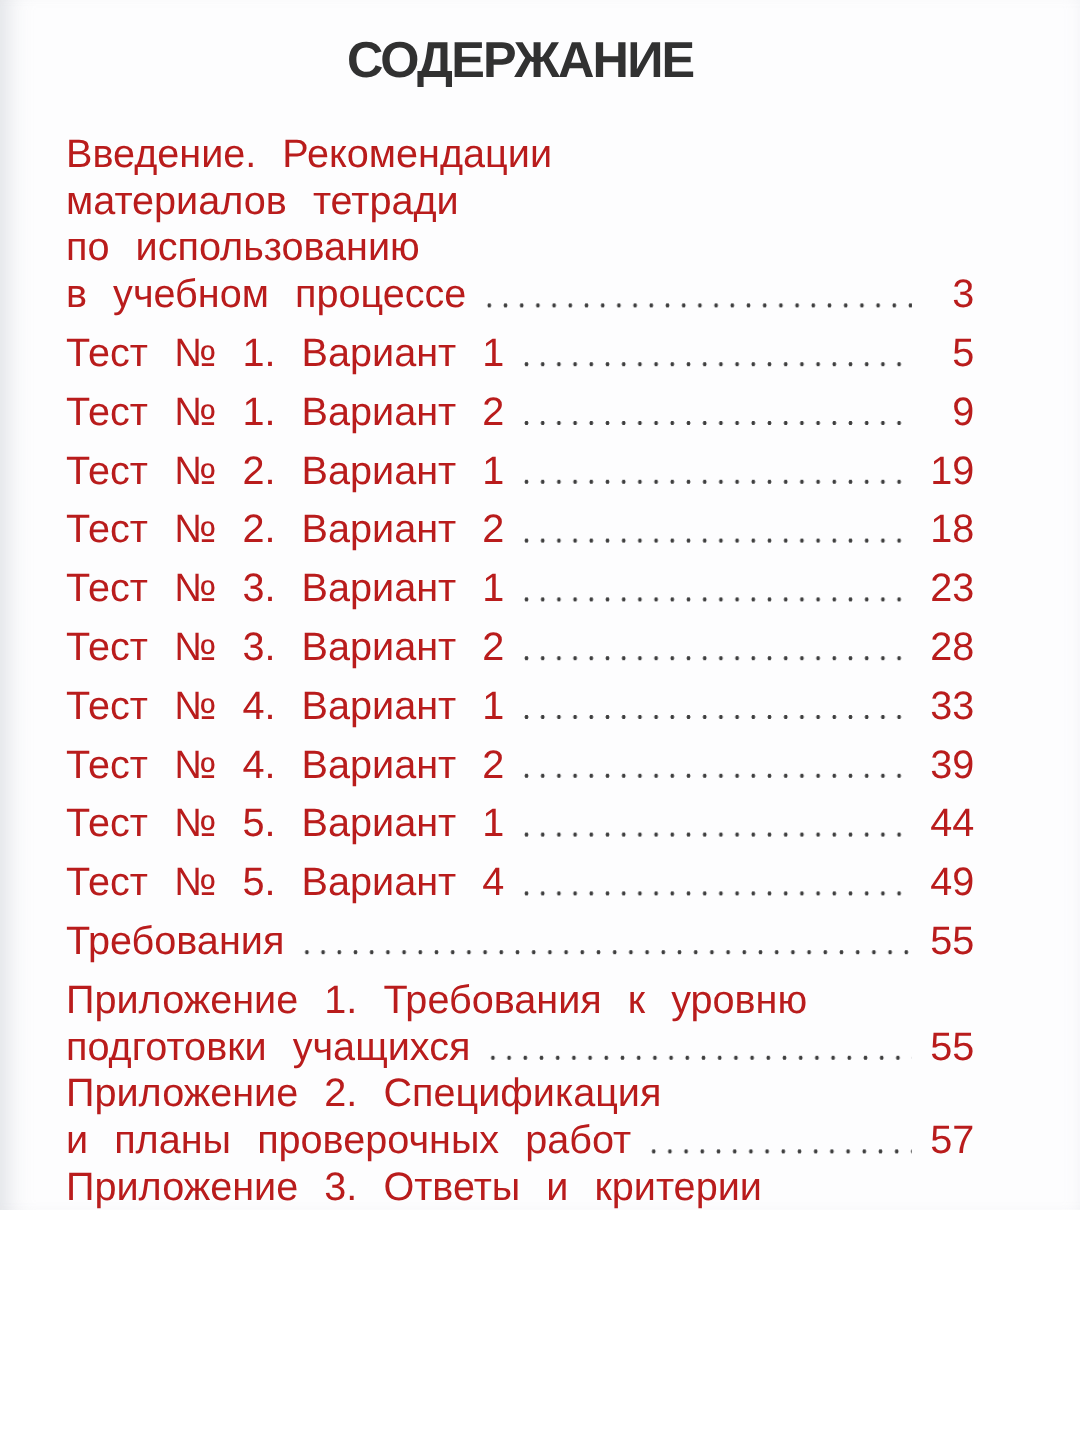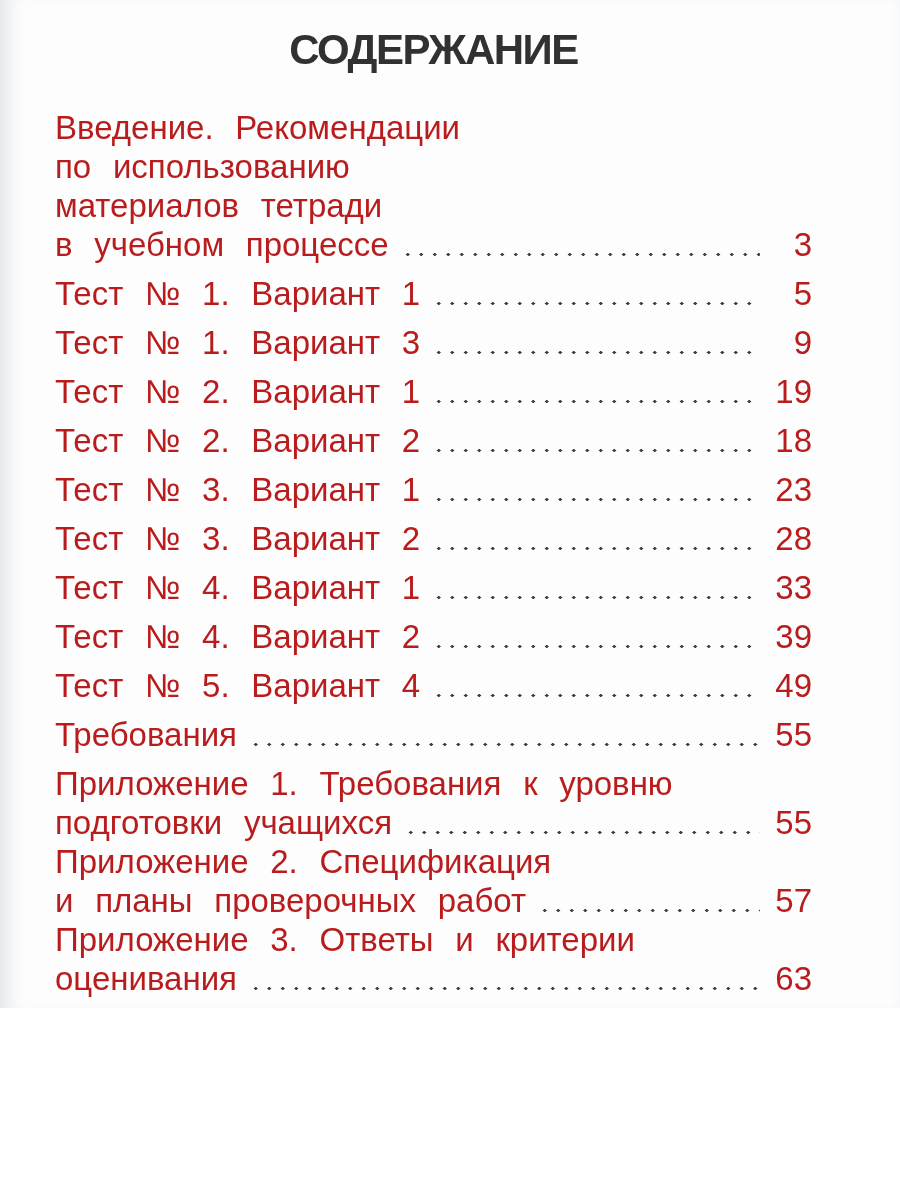--- a/index.html
+++ b/index.html
@@ -76,38 +76,38 @@
 </style>
 </head>
 <body>
 
 <div class="page">
   <div class="content">
     <h1 class="title">СОДЕРЖАНИЕ</h1>
     <div class="toc" id="toc" style="color: #b91c1c;">
         <div class="entry intro">
           <div class="line">Введение. Рекомендации</div>
+          <div class="line">материалов тетради</div>
           <div class="line">по использованию</div>
-          <div class="line">материалов тетради</div>
           <div class="leader-row">
             <span class="txt">в учебном процессе</span>
             <span class="dots"></span>
             <span class="pnum">3</span>
           </div>
         </div>
         <div class="entry tests">
           <div class="leader-row">
             <span class="txt">Тест № 1. Вариант 1</span>
             <span class="dots"></span>
             <span class="pnum">5</span>
           </div>
         </div>
         <div class="entry tests">
           <div class="leader-row">
-            <span class="txt">Тест № 1. Вариант 3</span>
+            <span class="txt">Тест № 1. Вариант 2</span>
             <span class="dots"></span>
             <span class="pnum">9</span>
           </div>
         </div>
         <div class="entry tests">
           <div class="leader-row">
             <span class="txt">Тест № 2. Вариант 1</span>
             <span class="dots"></span>
             <span class="pnum">19</span>
           </div>
@@ -138,20 +138,27 @@
             <span class="txt">Тест № 4. Вариант 1</span>
             <span class="dots"></span>
             <span class="pnum">33</span>
           </div>
         </div>
         <div class="entry tests">
           <div class="leader-row">
             <span class="txt">Тест № 4. Вариант 2</span>
             <span class="dots"></span>
             <span class="pnum">39</span>
+          </div>
+        </div>
+        <div class="entry tests">
+          <div class="leader-row">
+            <span class="txt">Тест № 5. Вариант 1</span>
+            <span class="dots"></span>
+            <span class="pnum">44</span>
           </div>
         </div>
         <div class="entry tests">
           <div class="leader-row">
             <span class="txt">Тест № 5. Вариант 4</span>
             <span class="dots"></span>
             <span class="pnum">49</span>
           </div>
         </div>
         <div class="entry appendix-head">

